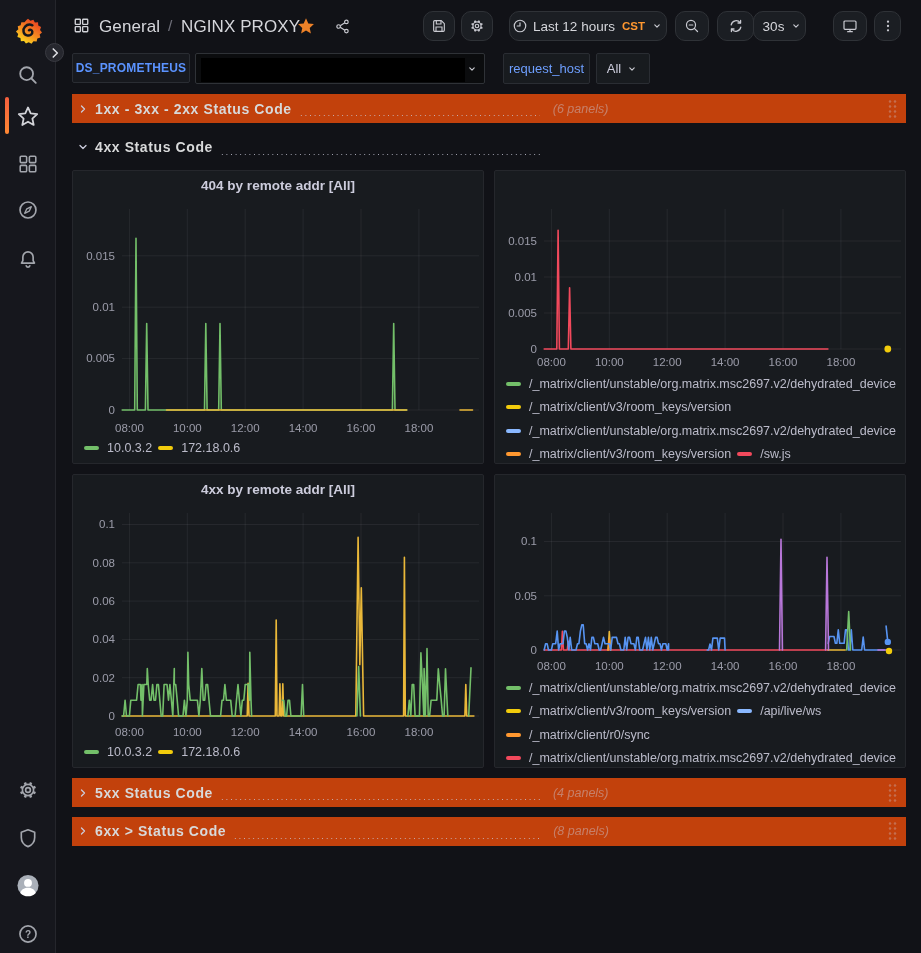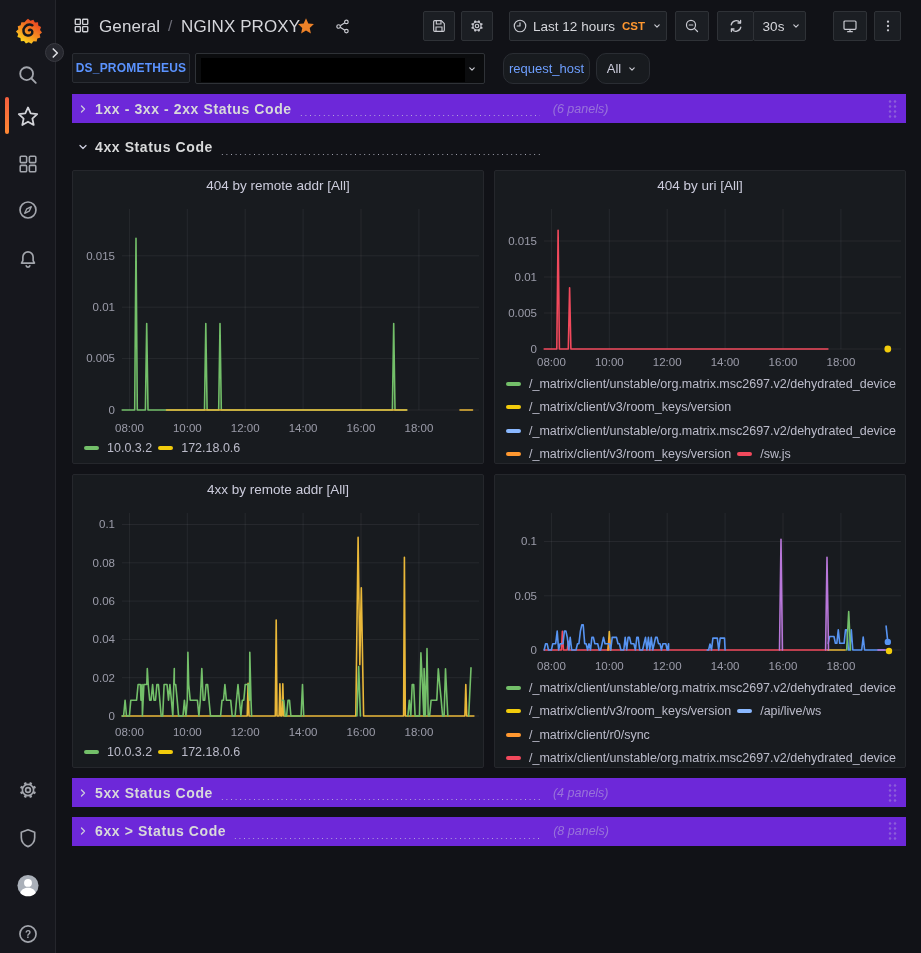--- a/index.html
+++ b/index.html
@@ -3,38 +3,38 @@
 *{margin:0;padding:0;box-sizing:border-box}
 html,body{width:921px;height:953px;overflow:hidden;background:#111217;font-family:"Liberation Sans",sans-serif}
 .sidebar{position:fixed;left:0;top:0;width:56px;height:953px;background:#16171d;border-right:1px solid #25262c}
 .sicon{position:absolute;left:50%;transform:translateX(-50%);line-height:0}
 .activebar{position:absolute;left:5px;top:97px;width:4px;height:37px;border-radius:2px;background:#F55F3E;background:linear-gradient(#F55F3E,#FF8833)}
 .expbtn{position:fixed;left:45px;top:43px;width:19px;height:19px;border-radius:50%;background:#26272e;border:1px solid #3a3b42;display:flex;align-items:center;justify-content:center;z-index:5}
 .topnav{position:fixed;left:56px;top:0;width:865px;height:52px;background:#111217}
 .bicon{position:absolute;line-height:0}
 .crumb{position:absolute;top:17px;font-size:17px;color:#d5d6db;letter-spacing:0.1px}
 .crumbsep{position:absolute;top:17px;font-size:15.5px;color:rgba(204,204,220,0.5)}
-.tbtn{position:absolute;top:11px;height:30px;background:#1b1e23;border:1px solid #2f3237;border-radius:2px;display:flex;align-items:center;justify-content:center;gap:5px;color:#d0d1d6}
+.tbtn{position:absolute;top:11px;height:30px;background:#1b1e23;border:1px solid #2f3237;border-radius:10px;display:flex;align-items:center;justify-content:center;gap:5px;color:#d0d1d6}
 .tbl{font-size:13.5px;color:#d5d6db}
 .cst{font-size:11.5px;font-weight:bold;color:#FF9830;margin-left:2px}
 .submenu{position:fixed;left:56px;top:52px;width:865px;height:42px;background:#111217}
 .varlabel{position:absolute;left:16px;top:1px;width:118px;height:30px;background:#17191e;border:1px solid #2a2d33;border-radius:2px;display:flex;align-items:center;justify-content:center;font-size:12px;font-weight:bold;color:#5B93FF;letter-spacing:0.2px}
 .varsel{position:absolute;left:139px;top:1px;width:290px;height:31px;background:#0b0c0e;border:1px solid #2f3237;border-radius:2px;display:flex;align-items:center;justify-content:flex-end;padding-right:5px}
 .blackbox{position:absolute;left:5px;top:4px;width:264px;height:24px;background:#000}
-.varbtn{position:absolute;top:1px;height:31px;background:#181b1f;border:1px solid #2a2d33;border-radius:10px;display:flex;align-items:center;justify-content:center;gap:4px;font-size:13px}
+.varbtn{position:absolute;top:1px;height:31px;background:#181b1f;border:1px solid #2a2d33;border-radius:2px;display:flex;align-items:center;justify-content:center;gap:4px;font-size:13px}
 .rowhdr{position:absolute;left:72px;width:834px;height:29px;display:flex;align-items:center;padding:0 6px 0 5px}
-.rowhdr.bg{background:#6d28d9}
+.rowhdr.bg{background:#c2410c}
 .rtitle{font-size:14px;font-weight:bold;color:#d8d9da;white-space:nowrap;letter-spacing:0.6px}
 .rdots{display:inline-block;height:1px;margin-left:7px;background-image:radial-gradient(circle, rgba(204,204,220,0.8) 0.8px, transparent 0.95px);background-size:4.6px 2px;background-position:0 0;align-self:flex-end;margin-bottom:7px}
 .rcount{font-size:12.5px;font-style:italic;color:rgba(204,204,220,0.45);margin-left:13px;white-space:nowrap}
 .rhandle{margin-left:auto;margin-right:2px}
 .dash{position:fixed;left:0;top:0}
 .panel{position:absolute;width:412px;height:294px;background:#181b1f;border:1px solid #25272c;border-radius:2px;overflow:hidden}
 .panel svg{position:absolute;left:0;top:0}
-.ptitle{position:absolute;left:0;top:7px;width:100%;text-align:center;font-size:13.5px;font-weight:normal;color:#ccccdc;z-index:2}
+.ptitle{position:absolute;left:0;top:7px;width:100%;text-align:center;font-size:13.5px;font-weight:bold;color:#ccccdc;z-index:2}
 .tick{font-family:"Liberation Sans",sans-serif;font-size:11.5px;fill:rgba(204,204,220,0.72)}
 .lrow{position:absolute;left:11px;height:23px;display:flex;align-items:center;white-space:nowrap;z-index:2}
 .li{display:flex;align-items:center}
 .dash{position:static;display:inline-block;width:15px;height:4px;border-radius:2px;margin-right:8px;flex:none}
 .lt{font-size:12.5px;color:rgba(204,204,220,0.9)}
 </style></head>
 <body>
 <div class="sidebar">
 <div class="sicon" style="top:17px"><svg width="28" height="28" viewBox="0 0 24 24">
 <defs>
@@ -295,21 +295,20 @@
         <span class="dash" style="background:#73BF69"></span>
         <span class="lt">10.0.3.2</span>
       </span>
       <span class="li" style="margin-left:6px">
         <span class="dash" style="background:#F2CC0C"></span>
         <span class="lt">172.18.0.6</span>
       </span>
     </div>
 </div>
 <div class="panel" style="left:494px;top:170px">
-<div class="ptitle">404 by uri [All]</div>
 <svg width="410" height="294" viewBox="0 0 410 294">
       <line x1="56.4" y1="38" x2="56.4" y2="178" stroke="rgba(204,204,220,0.08)" stroke-width="1"></line>
       <line x1="114.3" y1="38" x2="114.3" y2="178" stroke="rgba(204,204,220,0.08)" stroke-width="1"></line>
       <line x1="172.2" y1="38" x2="172.2" y2="178" stroke="rgba(204,204,220,0.08)" stroke-width="1"></line>
       <line x1="230.1" y1="38" x2="230.1" y2="178" stroke="rgba(204,204,220,0.08)" stroke-width="1"></line>
       <line x1="288.0" y1="38" x2="288.0" y2="178" stroke="rgba(204,204,220,0.08)" stroke-width="1"></line>
       <line x1="345.9" y1="38" x2="345.9" y2="178" stroke="rgba(204,204,220,0.08)" stroke-width="1"></line>
       <line x1="49.0" y1="178" x2="406.0" y2="178" stroke="rgba(204,204,220,0.08)" stroke-width="1"></line>
       <line x1="49.0" y1="142" x2="406.0" y2="142" stroke="rgba(204,204,220,0.08)" stroke-width="1"></line>
       <line x1="49.0" y1="106" x2="406.0" y2="106" stroke="rgba(204,204,220,0.08)" stroke-width="1"></line>

